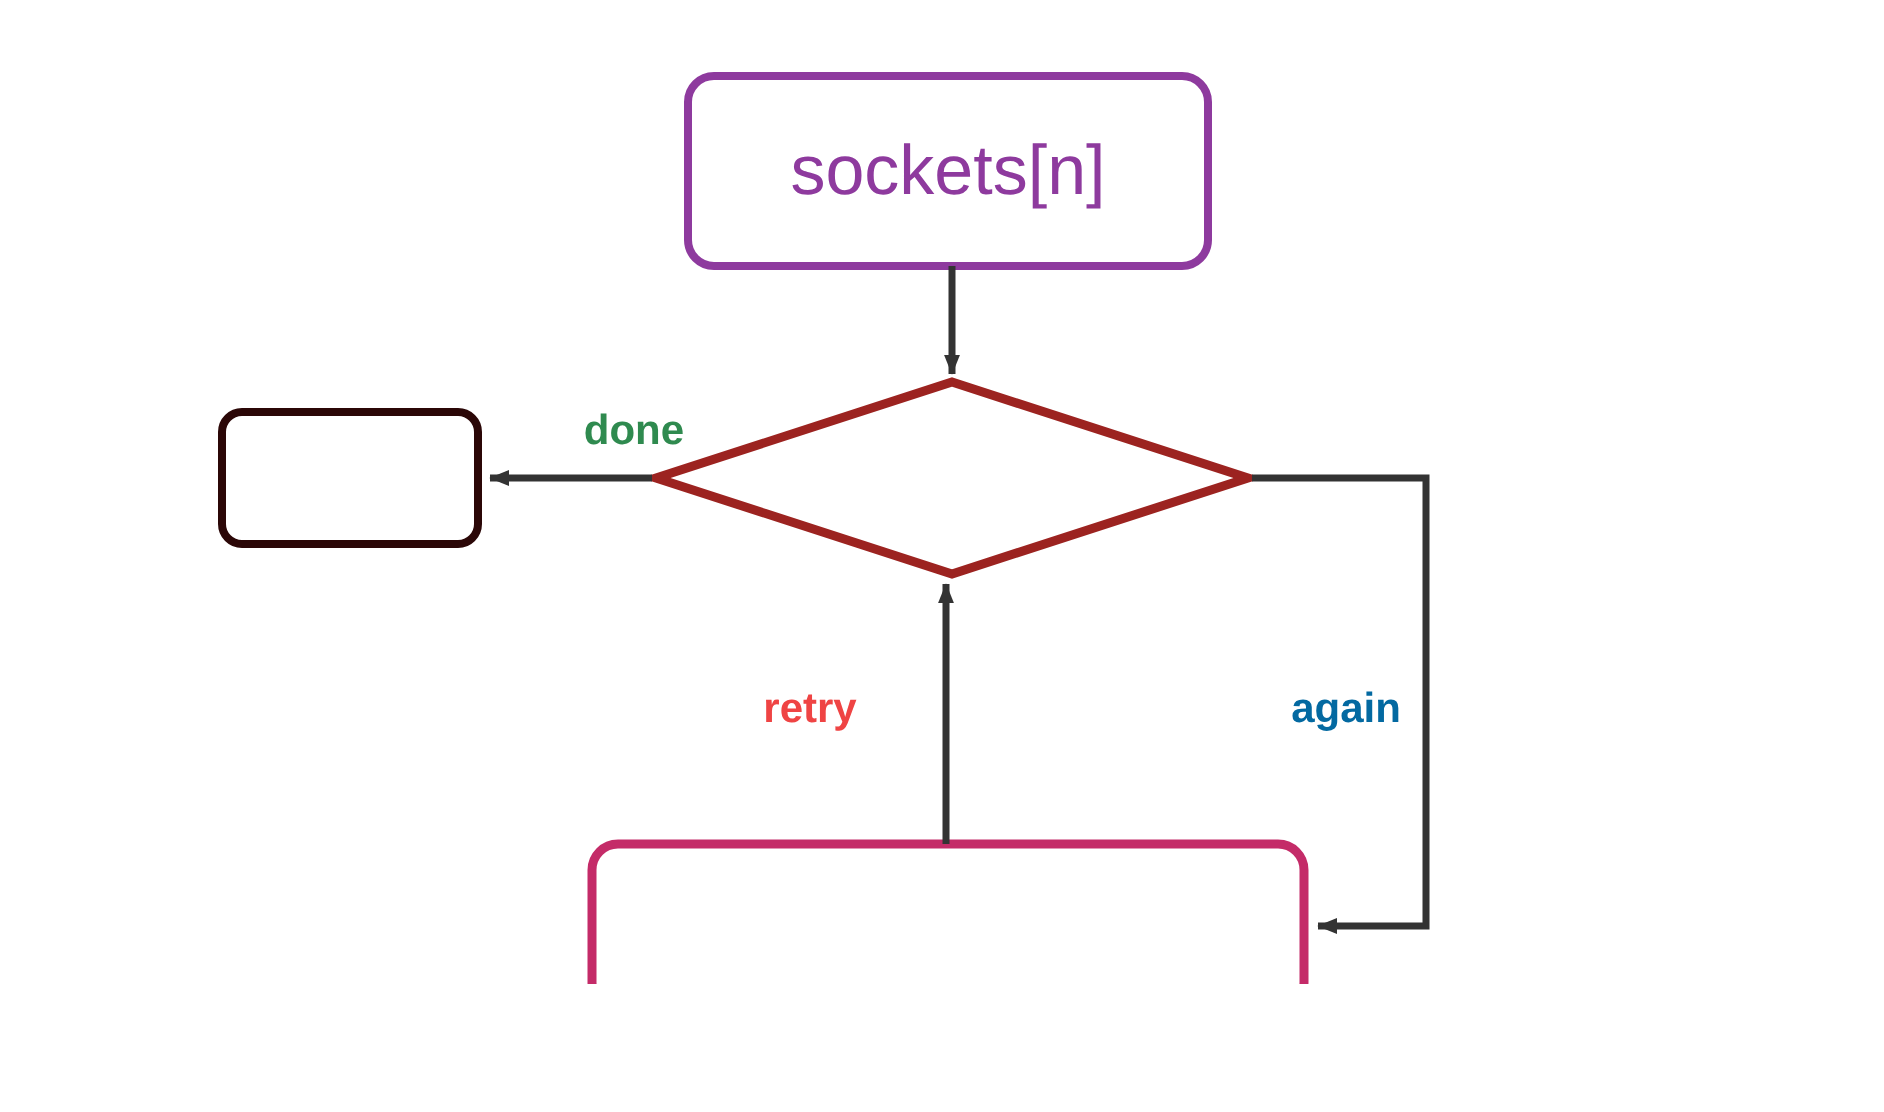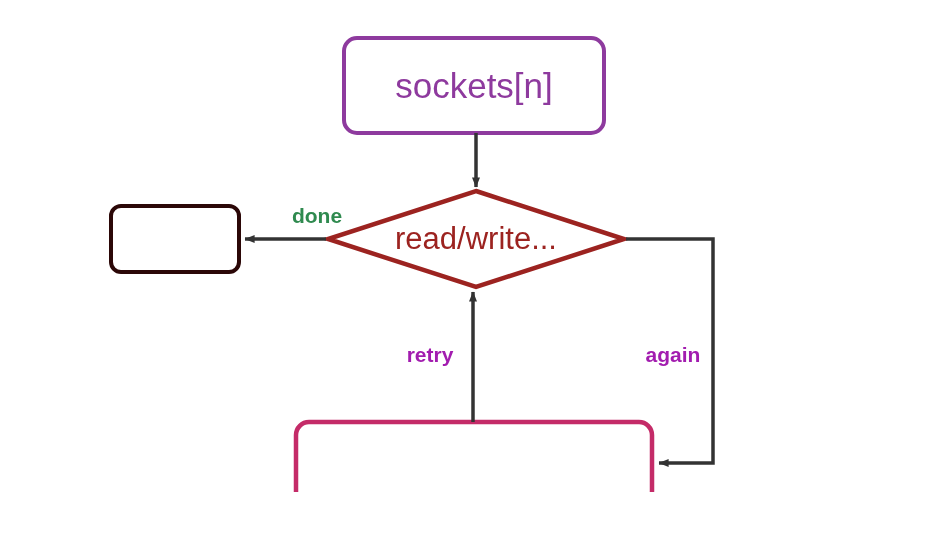--- a/index.html
+++ b/index.html
@@ -63,23 +63,22 @@
 
     <line x1="326" y1="239" x2="245" y2="239" stroke="#333333" stroke-width="3.5" marker-end="url(#arrowDark)"></line>
 
     <path d="M626,239 L713,239 L713,463 L659,463" fill="none" stroke="#333333" stroke-width="3.5" stroke-linejoin="miter" marker-end="url(#arrowDark)"></path>
 
     <line x1="473" y1="422" x2="473" y2="292" stroke="#333333" stroke-width="3.5" marker-end="url(#arrowDark)"></line>
   </svg>
 
   <div class="node-label" style="left:344px; top:38px; width:260px; height:95px; color:#8e3a9e; font-size:35px; font-weight:400;">sockets[n]</div>
 
-  <div class="node-label" style="left:328px; top:191px; width:296px; height:96px; color:#9c2320; font-size:31px; font-weight:400;">read/write...</div>
 
 
 
   <div class="edge-label" style="left:261px; top:204px; width:112px; color:#2f8a4f; font-size:21px; font-weight:700;">done</div>
 
-  <div class="edge-label" style="left:390px; top:343px; width:80px; color:#a21caf; font-size:21px; font-weight:700;">retry</div>
+  <div class="edge-label" style="left:365px; top:343px; width:80px; color:#ef4444; font-size:21px; font-weight:700;">retry</div>
 
-  <div class="edge-label" style="left:633px; top:343px; width:80px; color:#a21caf; font-size:21px; font-weight:700;">again</div>
+  <div class="edge-label" style="left:633px; top:343px; width:80px; color:#0369a1; font-size:21px; font-weight:700;">again</div>
 
 </div>
 
 </body></html>

